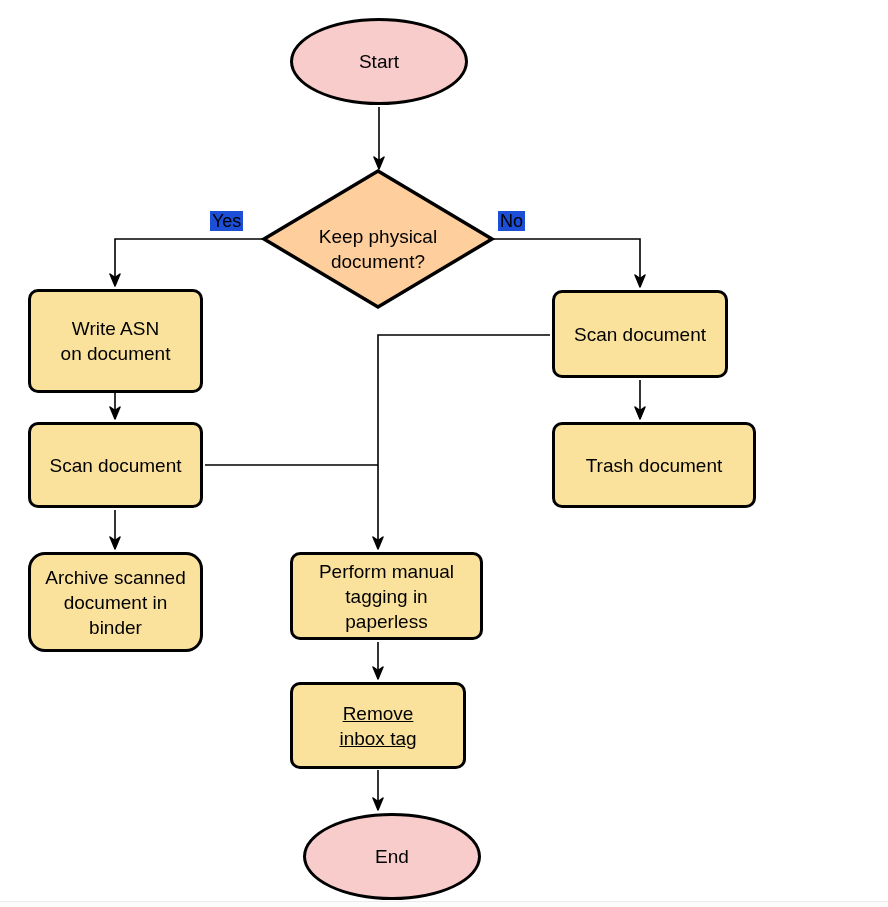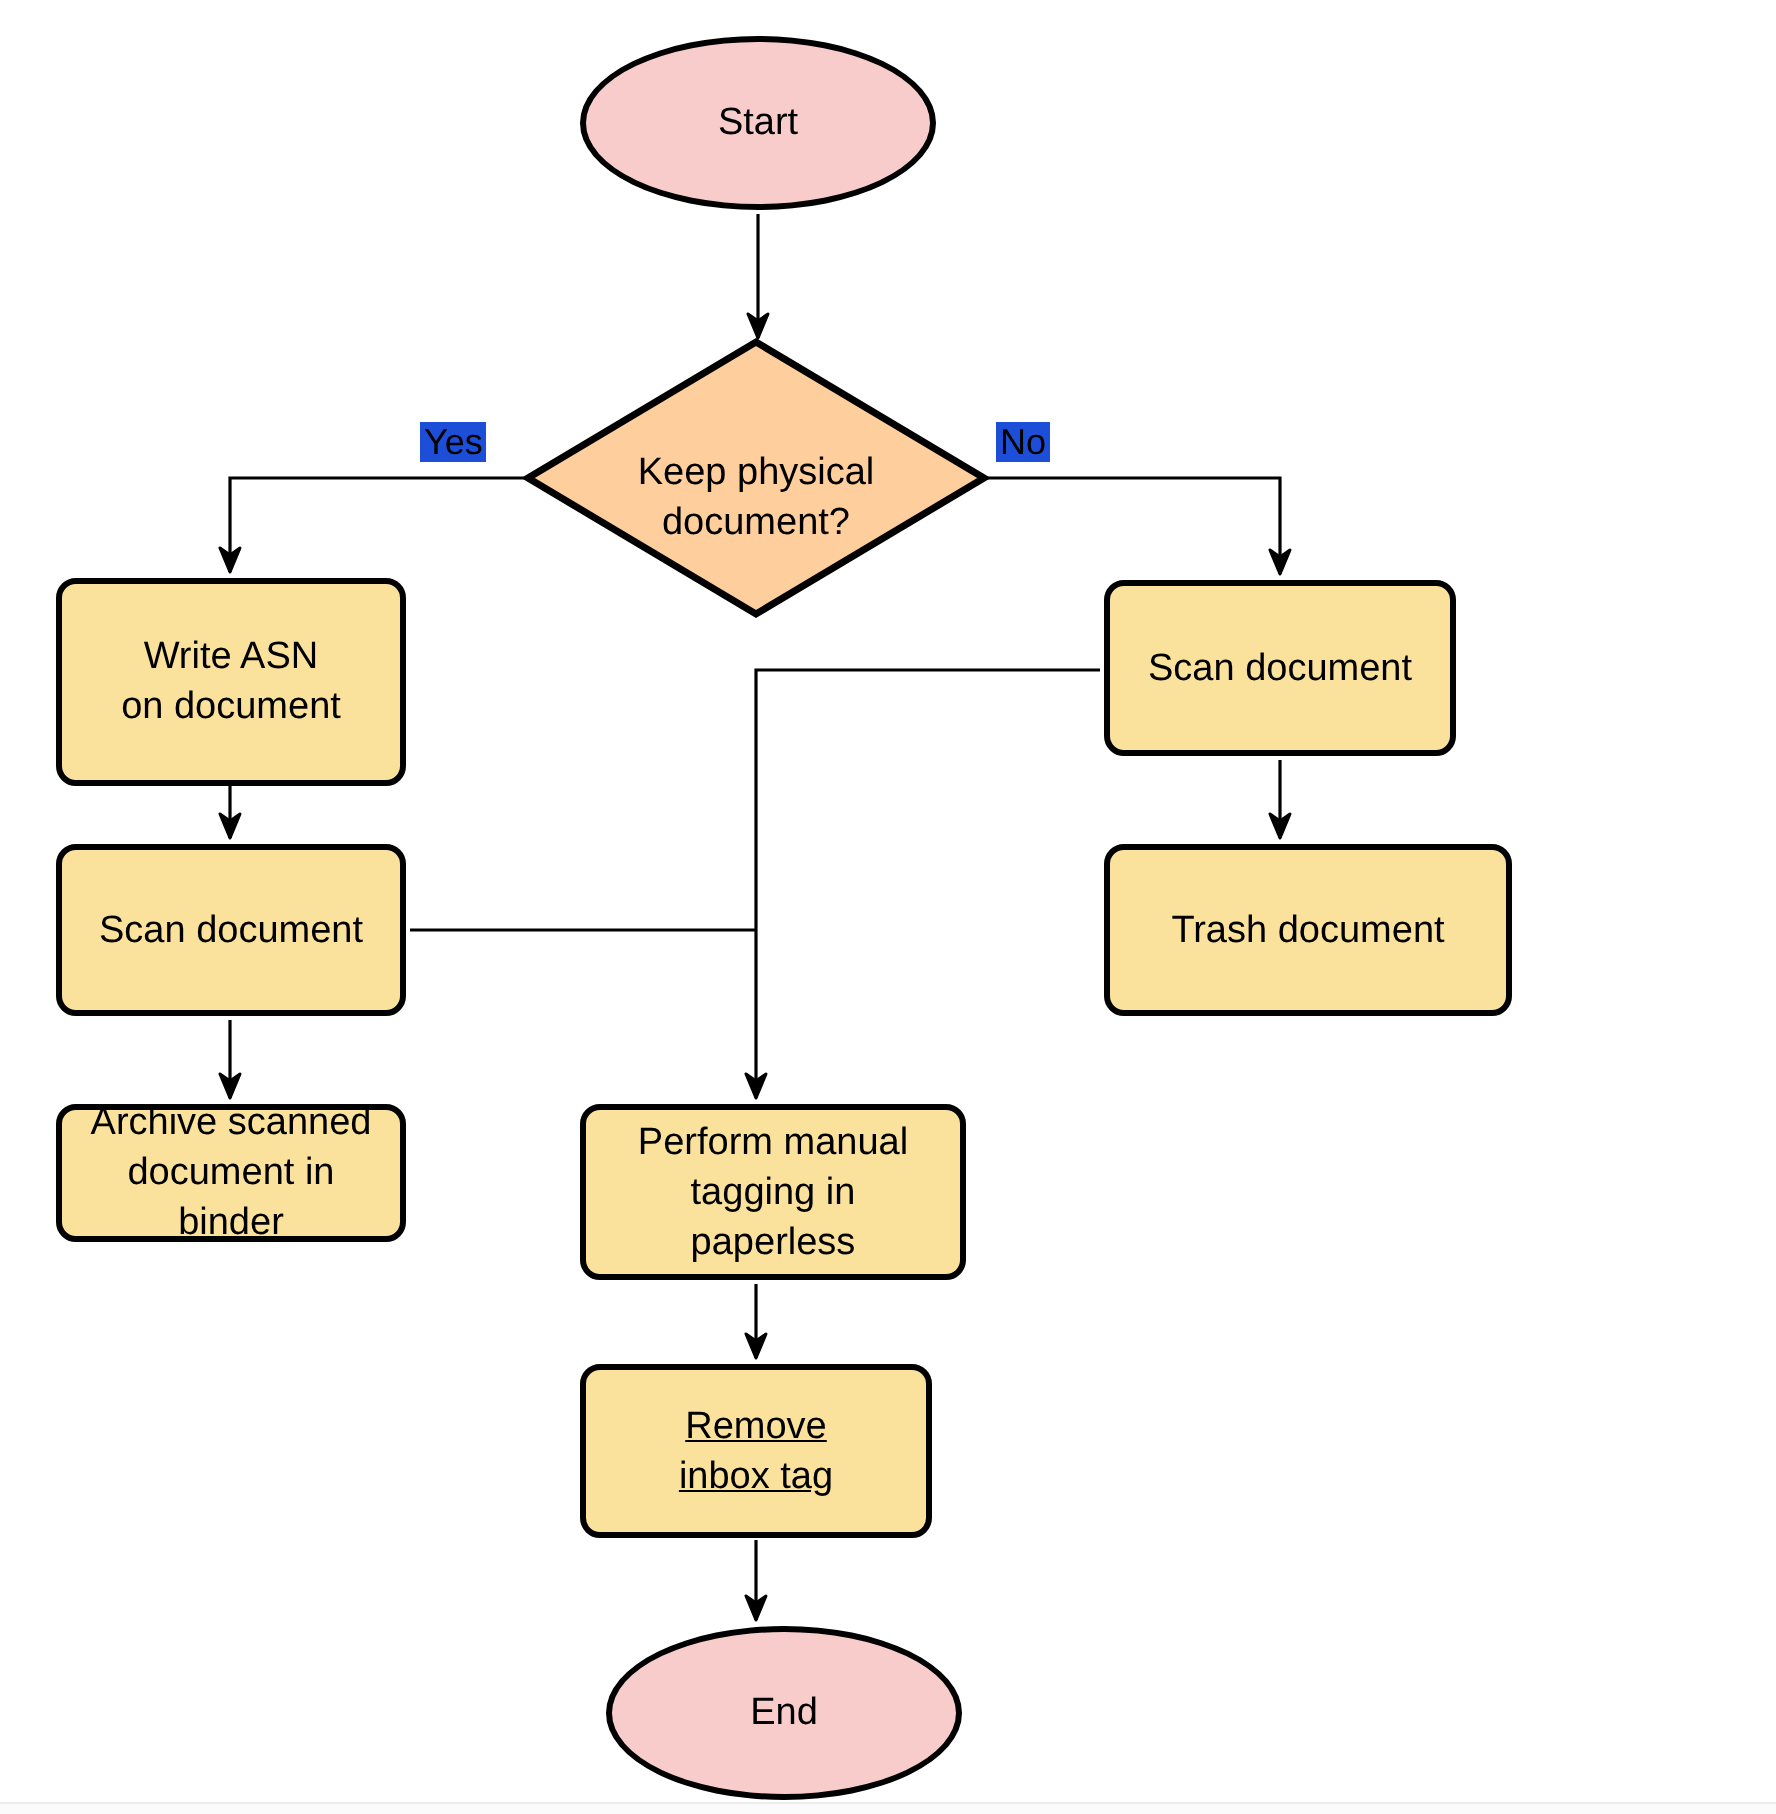--- a/index.html
+++ b/index.html
@@ -100,21 +100,21 @@
 
   <div class="node process" style="left:28px;top:289px;width:175px;height:104px;">
     <span>Write ASN
 on document</span>
   </div>
 
   <div class="node process" style="left:28px;top:422px;width:175px;height:86px;">
     <span>Scan document</span>
   </div>
 
-  <div class="node process" style="left:28px;top:552px;width:175px;height:69px;">
+  <div class="node process" style="left:28px;top:552px;width:175px;height:100px;border-radius:17px;">
     <span>Archive scanned
 document in
 binder</span>
   </div>
 
   <div class="node process" style="left:552px;top:290px;width:176px;height:88px;">
     <span>Scan document</span>
   </div>
 
   <div class="node process" style="left:552px;top:422px;width:204px;height:86px;">

